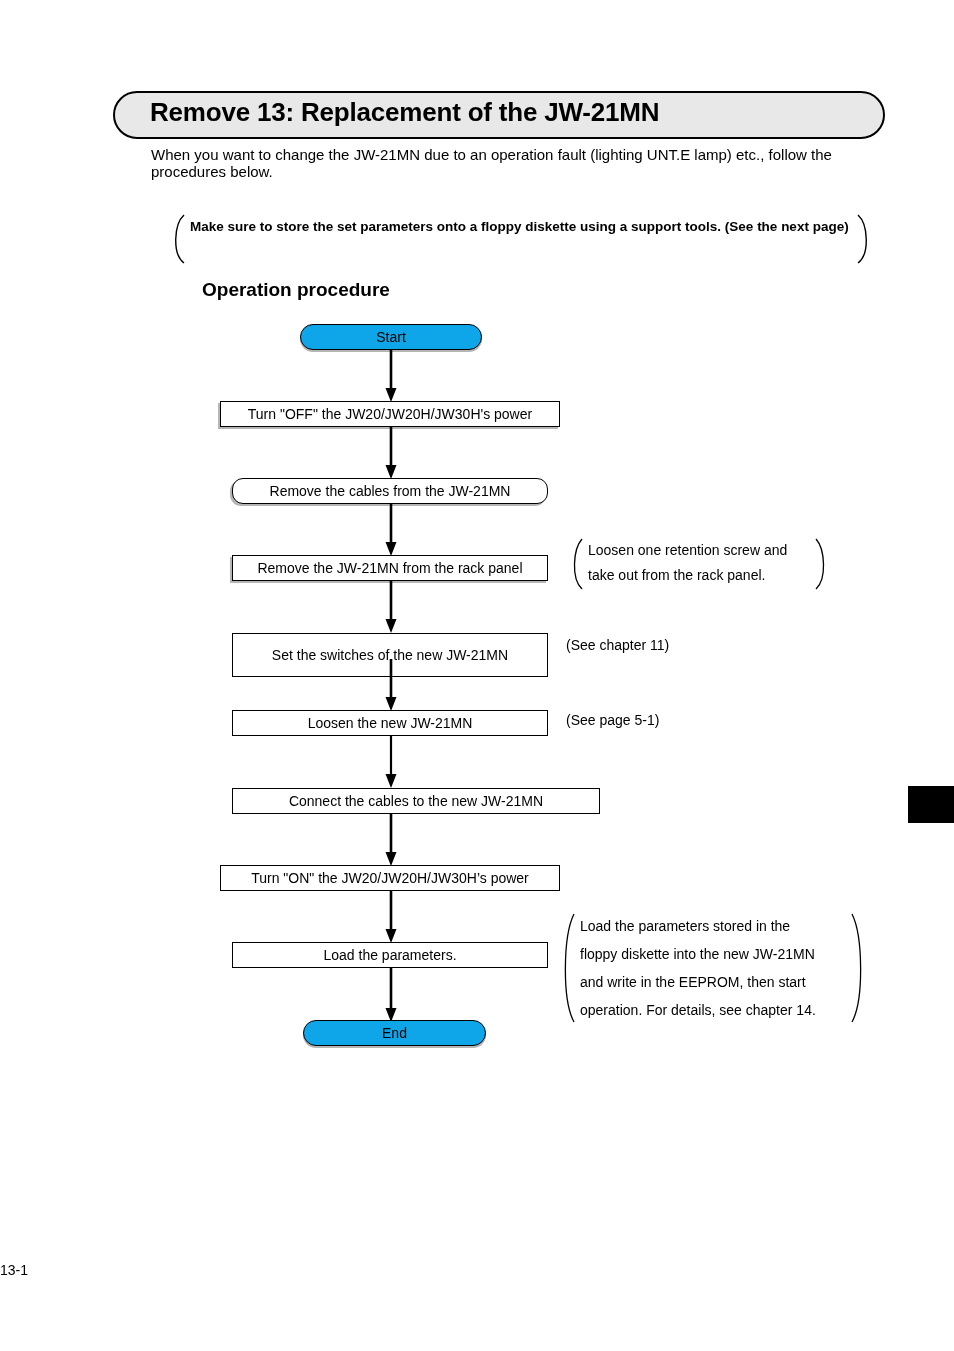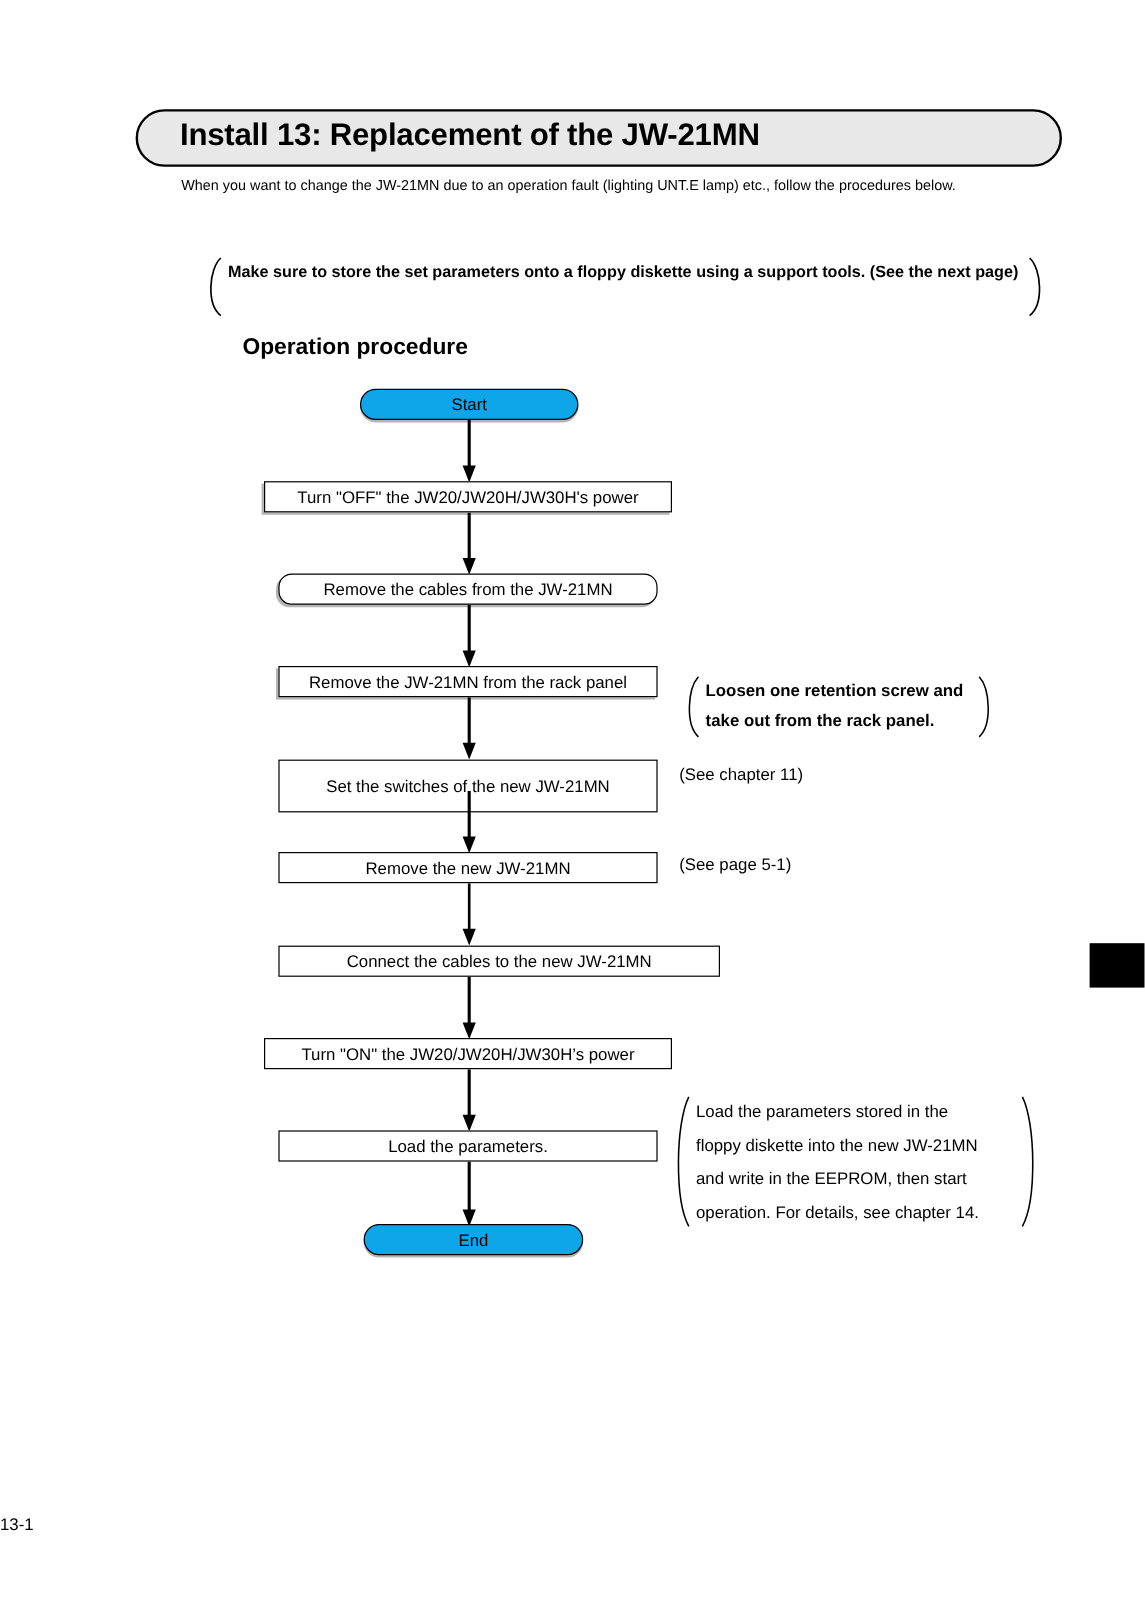--- a/index.html
+++ b/index.html
@@ -40,21 +40,21 @@
     letter-spacing: -0.2px;
     white-space: nowrap;
   }
 
   
   .intro {
     position: absolute;
     left: 151px;
     top: 146px;
     width: 735px;
-    font-size: 12px;
+    font-size: 15px;
     line-height: 17px;
   }
 
   
   .note {
     position: absolute;
     box-sizing: border-box;
   }
   .note .paren {
     position: absolute;
@@ -130,24 +130,23 @@
   .fc-arrow svg { display: block; width: 100%; height: 100%; }
 
   .side-note-plain {
     position: absolute;
     font-size: 14px;
     white-space: nowrap;
   }
 
   .note-rack {
     left: 566px;
-    top: 563px;
+    top: 538px;
     width: 266px;
     height: 52px;
-    font-weight: bold;
   }
   .note-rack .note-text {
     font-size: 14px;
     line-height: 25px;
   }
 
   .note-load {
     left: 558px;
     top: 912px;
     width: 310px;
@@ -176,21 +175,21 @@
     width: 954px;
     font-size: 14px;
   }
 </style>
 </head>
 <body>
 
 <div id="page">
 
   <div class="chapter-banner"></div>
-  <div class="chapter-title">Install 13: Replacement of the JW-21MN</div>
+  <div class="chapter-title">Remove 13: Replacement of the JW-21MN</div>
 
   <div class="intro">When you want to change the JW-21MN due to an operation fault (lighting UNT.E lamp) etc., follow the procedures below.</div>
 
   <div class="note note-top">
     <div class="paren left">
       <svg viewBox="0 0 18 50" preserveAspectRatio="none">
         <path d="M16 1 C6 10, 4 40, 16 49" fill="none" stroke="#000" stroke-width="1.4"></path>
       </svg>
     </div>
     <div class="note-text">Make sure to store the set parameters onto a floppy diskette using a support tools. (See the next page)</div>
@@ -270,21 +269,21 @@
   <div class="side-note-plain" style="left:566px; top:637px;">(See chapter 11)</div>
 
   <div class="fc-arrow" style="left:384px; top:659px; height:52px;">
     <svg viewBox="0 0 14 52" preserveAspectRatio="none">
       <line x1="7" y1="0" x2="7" y2="40" stroke="#000" stroke-width="2.6"></line>
       <polygon points="7,52 1.5,38 12.5,38" fill="#000"></polygon>
     </svg>
   </div>
 
   <div class="fc-box noshadow" style="left:232px; top:710px; width:316px; height:26px;">
-    <span>Remove the new JW-21MN</span>
+    <span>Loosen the new JW-21MN</span>
   </div>
   <div class="side-note-plain" style="left:566px; top:712px;">(See page 5-1)</div>
 
   <div class="fc-arrow" style="left:384px; top:736px; height:52px;">
     <svg viewBox="0 0 14 52" preserveAspectRatio="none">
       <line x1="7" y1="0" x2="7" y2="40" stroke="#000" stroke-width="2.2"></line>
       <polygon points="7,52 1.5,38 12.5,38" fill="#000"></polygon>
     </svg>
   </div>
 

